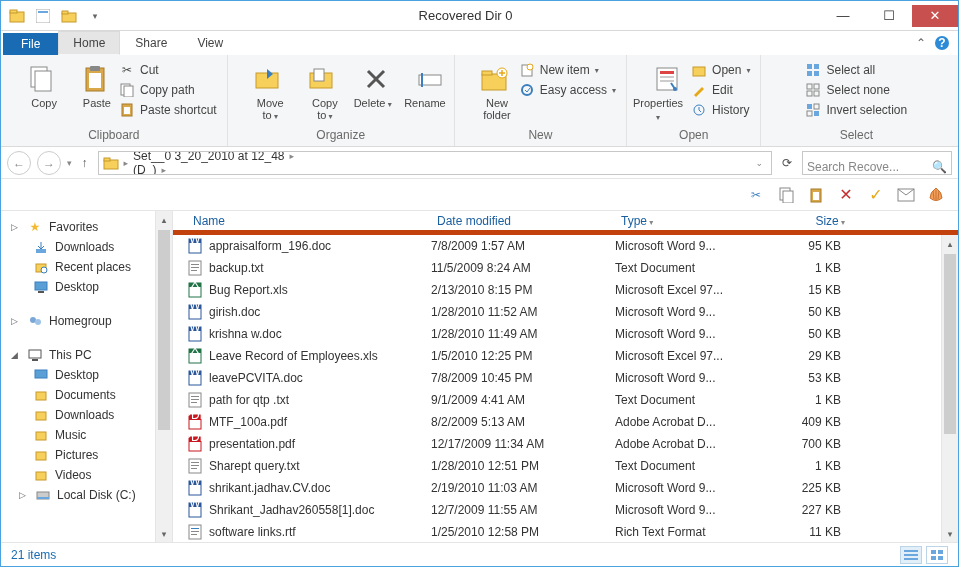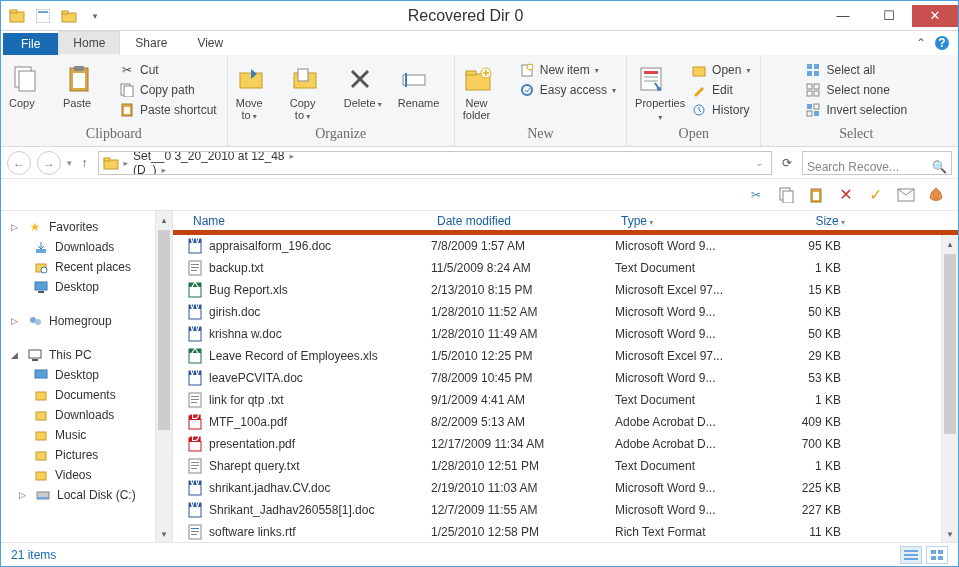--- a/index.html
+++ b/index.html
@@ -1,34 +1,34 @@
 <!DOCTYPE html>
 <html><head>
 <meta charset="utf-8">
 <style>
 * { box-sizing: border-box; margin: 0; padding: 0; font-family: "Segoe UI", Tahoma, sans-serif; font-size: 12px; }
 body { background: #fff; width: 959px; height: 567px; overflow: hidden; border: 1px solid #4aa3df; display: flex; flex-direction: column; }
 .titlebar { height: 30px; background: linear-gradient(#fff,#fff); display: flex; align-items: center; border-bottom: 1px solid #d9d9d9; }
 .titlebar .qat { display:flex; align-items:center; gap:6px; padding:0 6px; }
 .titlebar .qat .ic { width:20px; height:20px; display:flex; align-items:center; justify-content:center; }
-.titlebar .title { flex:1; text-align:center; color:#333; font-size:16px; }
+.titlebar .title { flex:1; text-align:center; color:#333; font-size:13px; }
 .win-controls { display:flex; }
 .win-controls div { width:46px; height:22px; display:flex; align-items:center; justify-content:center; font-size:13px; color:#333; }
 .win-controls .close { background:#c8504f; color:#fff; }
 .ribbon-tabs { height:24px; display:flex; align-items:flex-end; padding-left:2px; }
 .ribbon-tabs .file { background:#196cb4; color:#fff; padding:4px 18px; }
 .ribbon-tabs .tab { padding:4px 14px; color:#444; border:1px solid transparent; }
 .ribbon-tabs .tab.active { border:1px solid #dadada; border-bottom:1px solid #f5f6f7; background:#e5e5e5; }
 .ribbon-tabs .spacer { flex:1; }
 .ribbon-tabs .help { padding:4px 8px; color:#196cb4; display:flex; gap:8px; align-items:center; }
 .ribbon { background:#f5f6f7; border-bottom:1px solid #dadada; display:flex; height:92px; }
 .group { border-right:1px solid #e2e2e2; padding:4px 8px 0 8px; display:flex; flex-direction:column; }
 .group-body { flex:1; display:flex; align-items:flex-start; gap:6px; }
-.group-label { text-align:center; color:#6a6a6a; font-size:14px; padding:2px 0 4px;font-family:Liberation Serif, serif; }
-.bigbtn { display:flex; flex-direction:column; align-items:flex-start; width:48px; gap:2px; padding-top:4px; color:#444; }
+.group-label { text-align:center; color:#6a6a6a; font-size:12px; padding:2px 0 4px; }
+.bigbtn { display:flex; flex-direction:column; align-items:flex-end; width:48px; gap:2px; padding-top:4px; color:#444; }
 .bigbtn .ic { width:32px; height:32px; display:flex; align-items:center; justify-content:center; }
 .bigbtn .lbl { font-size:11px; text-align:center; line-height:1.1; }
 .smallcol { display:flex; flex-direction:column; gap:2px; padding-top:2px; }
 .smallbtn { display:flex; align-items:center; gap:5px; color:#444; font-size:11px; padding:1px 2px; white-space:nowrap; }
 .smallbtn .ic { width:16px; height:16px; display:flex; align-items:center; justify-content:center; }
 .dd::after { content:" ▾"; font-size:8px; color:#666; }
 .addrbar { height:32px; display:flex; align-items:center; gap:6px; padding:0 6px; border-bottom:1px solid #e5e5e5; }
 .navbtn { width:24px; height:24px; border:1px solid #ccc; border-radius:50%; display:flex; align-items:center; justify-content:center; color:#888; font-size:12px; }
 .addrbox { flex:1; height:24px; border:1px solid #c7c7c7; display:flex; align-items:center; padding:0 4px; gap:2px; overflow:hidden; }
 .crumb { display:flex; align-items:center; gap:2px; color:#333; white-space:nowrap; }
@@ -628,21 +628,21 @@
         </div>
         <div class="row">
           <span class="ic">
             <svg width="16" height="16">
               <rect x="2" y="1" width="12" height="14" fill="#fff" stroke="#888"></rect>
               <rect x="4" y="4" width="8" height="1" fill="#888"></rect>
               <rect x="4" y="7" width="8" height="1" fill="#888"></rect>
               <rect x="4" y="10" width="6" height="1" fill="#888"></rect>
             </svg>
           </span>
-          <span class="c-name">link for qtp .txt</span>
+          <span class="c-name">path for qtp .txt</span>
           <span class="c-date">9/1/2009 4:41 AM</span>
           <span class="c-type">Text Document</span>
           <span class="c-size">1 KB</span>
         </div>
         <div class="row">
           <span class="ic">
             <svg width="16" height="16">
               <rect x="2" y="1" width="12" height="14" fill="#fff" stroke="#c8171e"></rect>
               <rect x="2" y="1" width="12" height="5" fill="#c8171e"></rect>
               <text x="8" y="5" text-anchor="middle" fill="#fff" font-size="3">PDF</text>

